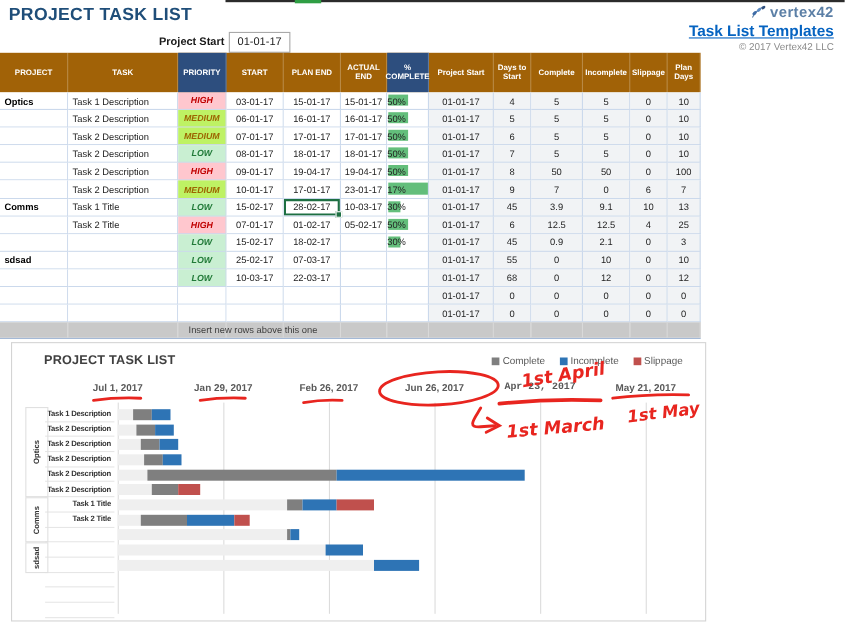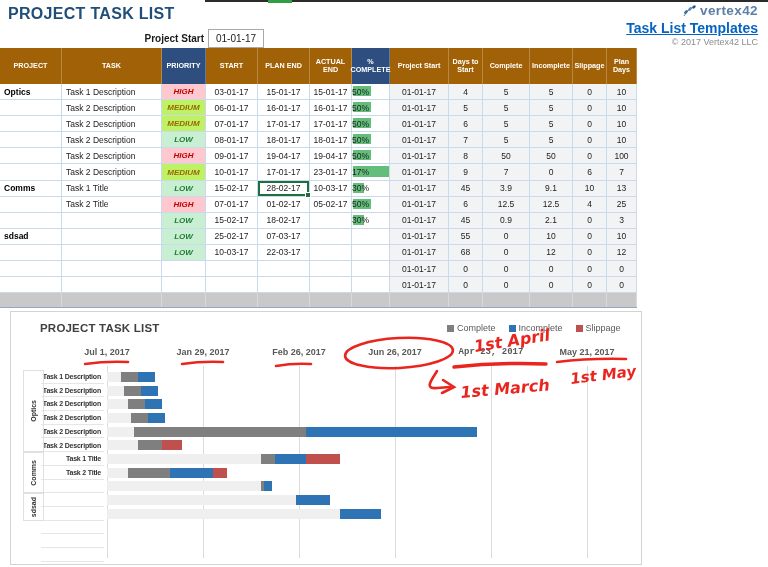--- a/index.html
+++ b/index.html
@@ -343,20 +343,21 @@
       <div class="insert-cell"></div>
       <div class="insert-cell"></div>
       <div class="insert-cell"></div>
       <div class="insert-cell"></div>
       <div class="insert-cell"></div>
       <div class="insert-cell"></div>
       <div class="insert-cell"></div>
       <div class="insert-cell"></div>
       <div class="insert-cell"></div>
       <div class="insert-cell"></div>
+      <div class="insert-label">Insert new rows above this one</div>
     </div>
 </div>
 
 <div class="gantt">
   <div class="gtitle">PROJECT TASK LIST</div>
   <div class="glegend" id="glegend">
       <div class="item">
         <div class="sq" style="background: rgb(127, 127, 127);"></div>
         <div>Complete</div>
       </div>

